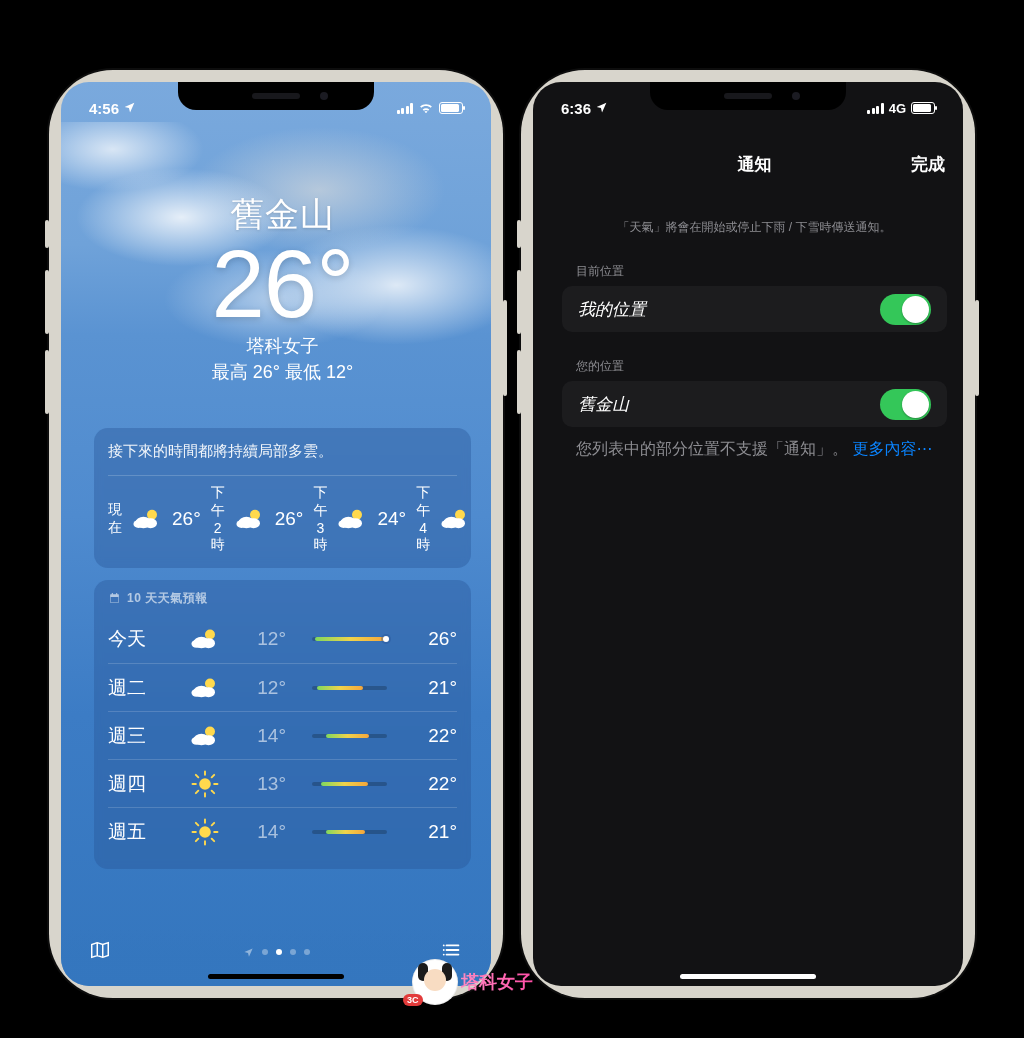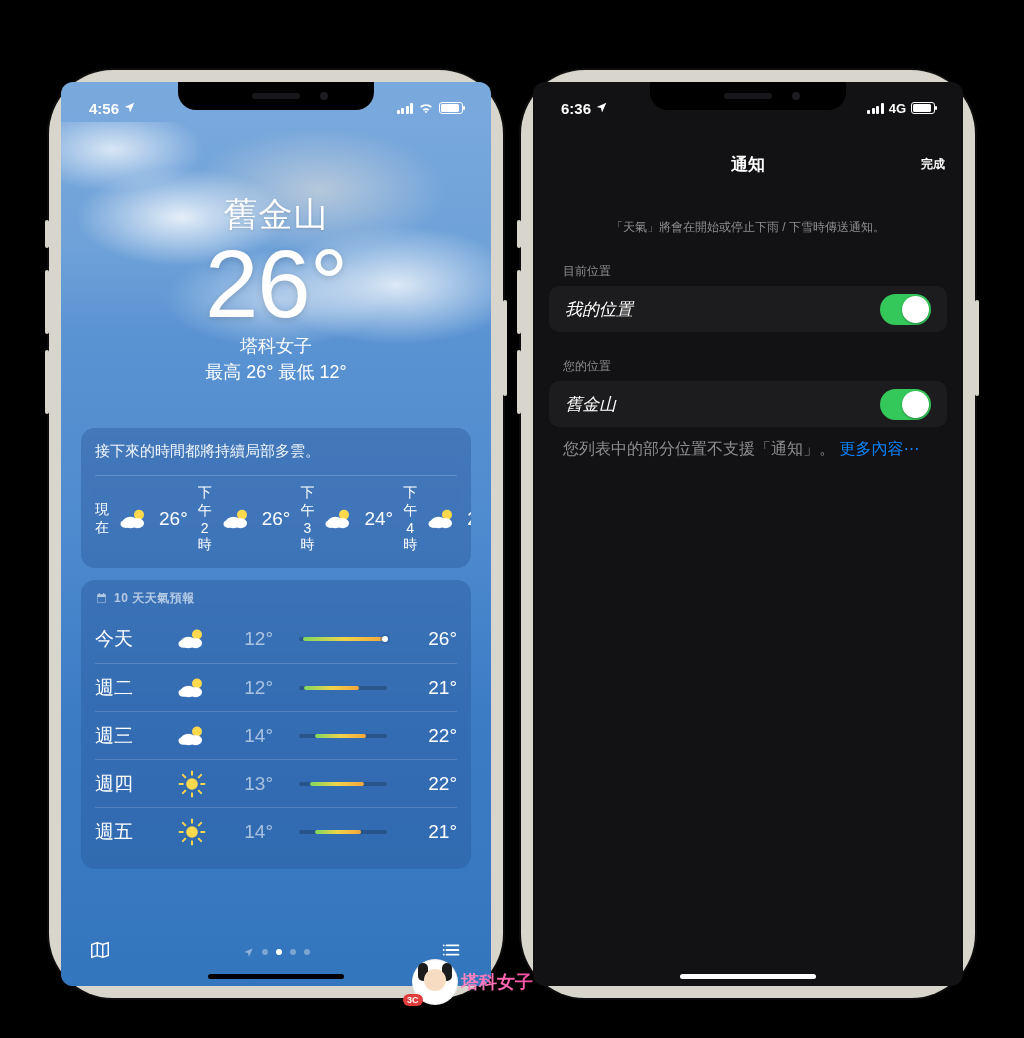--- a/index.html
+++ b/index.html
@@ -23,23 +23,24 @@
   box-shadow: 0 0 0 2px rgba(255,255,255,.05);
 }
 .phone .side-btn { position:absolute; background:#d8d5cc; border-radius:3px; }
 .phone .vol1 { left:-4px; top:200px; width:4px; height:64px; }
 .phone .vol2 { left:-4px; top:280px; width:4px; height:64px; }
 .phone .mute { left:-4px; top:150px; width:4px; height:28px; }
 .phone .pwr  { right:-4px; top:230px; width:4px; height:96px; }
 
 .screen {
   width: 100%; height: 100%;
-  border-radius: 12px;
+  border-radius: 28px;
   overflow: hidden;
   position: relative;
+  padding-left: 13px;
 }
 .screen-a {
   background: linear-gradient(180deg,#7aa9dd 0%, #6fa2d9 18%, #5a93d2 28%, #4f8bcf 48%, #3c7cc5 70%, #3476be 100%);
 }
 .clouds {
   position:absolute; left:0; right:0; top:40px; height:340px;
   background:
     radial-gradient(ellipse 150px 70px at 28% 28%, rgba(255,255,255,.82), rgba(255,255,255,0) 70%),
     radial-gradient(ellipse 180px 90px at 60% 20%, rgba(200,210,220,.78), rgba(255,255,255,0) 70%),
     radial-gradient(ellipse 180px 85px at 78% 48%, rgba(255,255,255,.78), rgba(255,255,255,0) 70%),
@@ -138,21 +139,21 @@
 .map-icon svg, .list-icon svg{ width:22px; height:22px;}
 .pager{ display:flex; align-items:center; gap:8px;}
 .pager .pg{ width:6px; height:6px; border-radius:50%; background:rgba(255,255,255,.35);}
 .pager .pg.active{ background:#fff;}
 .pager svg{ width:11px; height:11px; opacity:.45;}
 
 
 .notif-content{ padding:60px 0 0; height:100%; }
 .nav-bar{ display:flex; align-items:center; justify-content:center; height:44px; position:relative; padding:0 18px;}
 .nav-title{ font-size:17px; font-weight:600; position:absolute; left:50%; transform:translateX(-50%);}
-.nav-done{ font-size:12px; font-weight:600; margin-left:auto;}
+.nav-done{ font-size:17px; font-weight:600; margin-left:auto;}
 .notif-desc{ color:#8d8d92; font-size:12px; text-align:center; padding: 32px 30px 0; line-height:1.6;}
 .section-header{ color:#8d8d92; font-size:12px; padding: 26px 30px 6px; }
 .list-cell{
   background:#1c1c1e; height:46px; display:flex; align-items:center; justify-content:space-between;
   padding:0 16px; margin:0 16px; border-radius:10px;font-style:italic;
 }
 .cell-label{ font-size:17px; }
 .toggle{
   width:51px; height:31px; border-radius:16px; background:#34c759; position:relative;
 }

